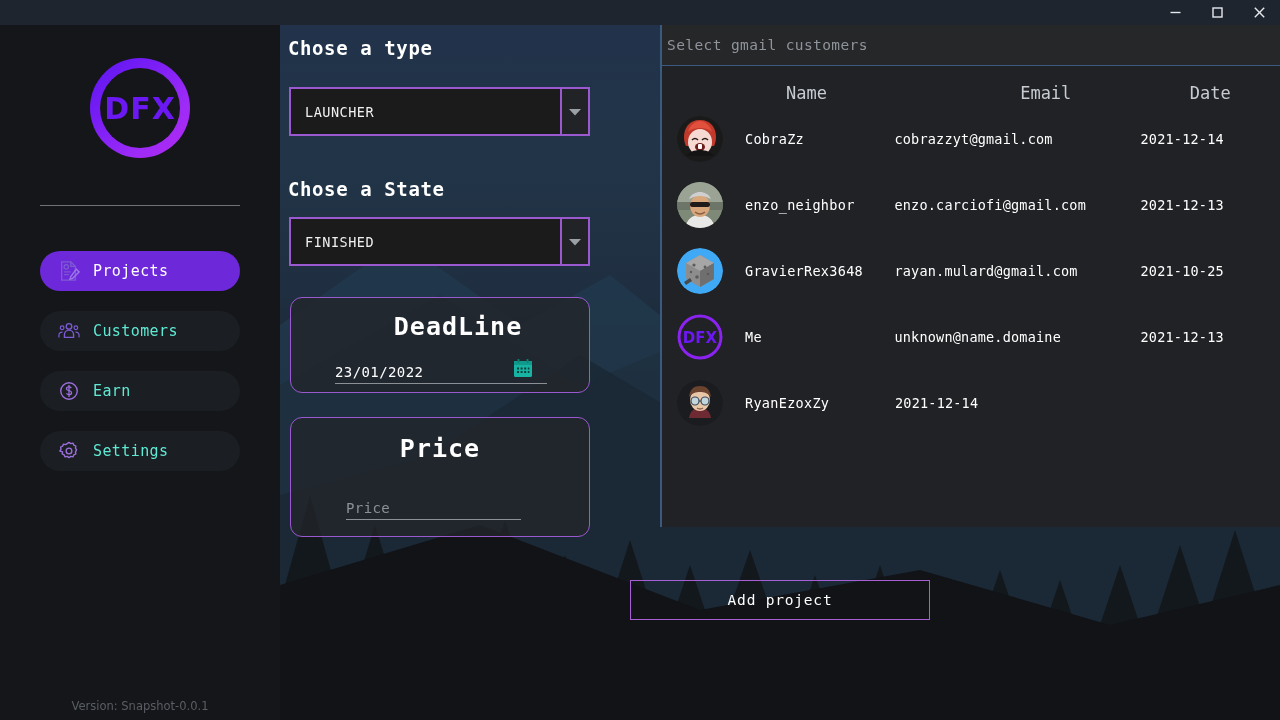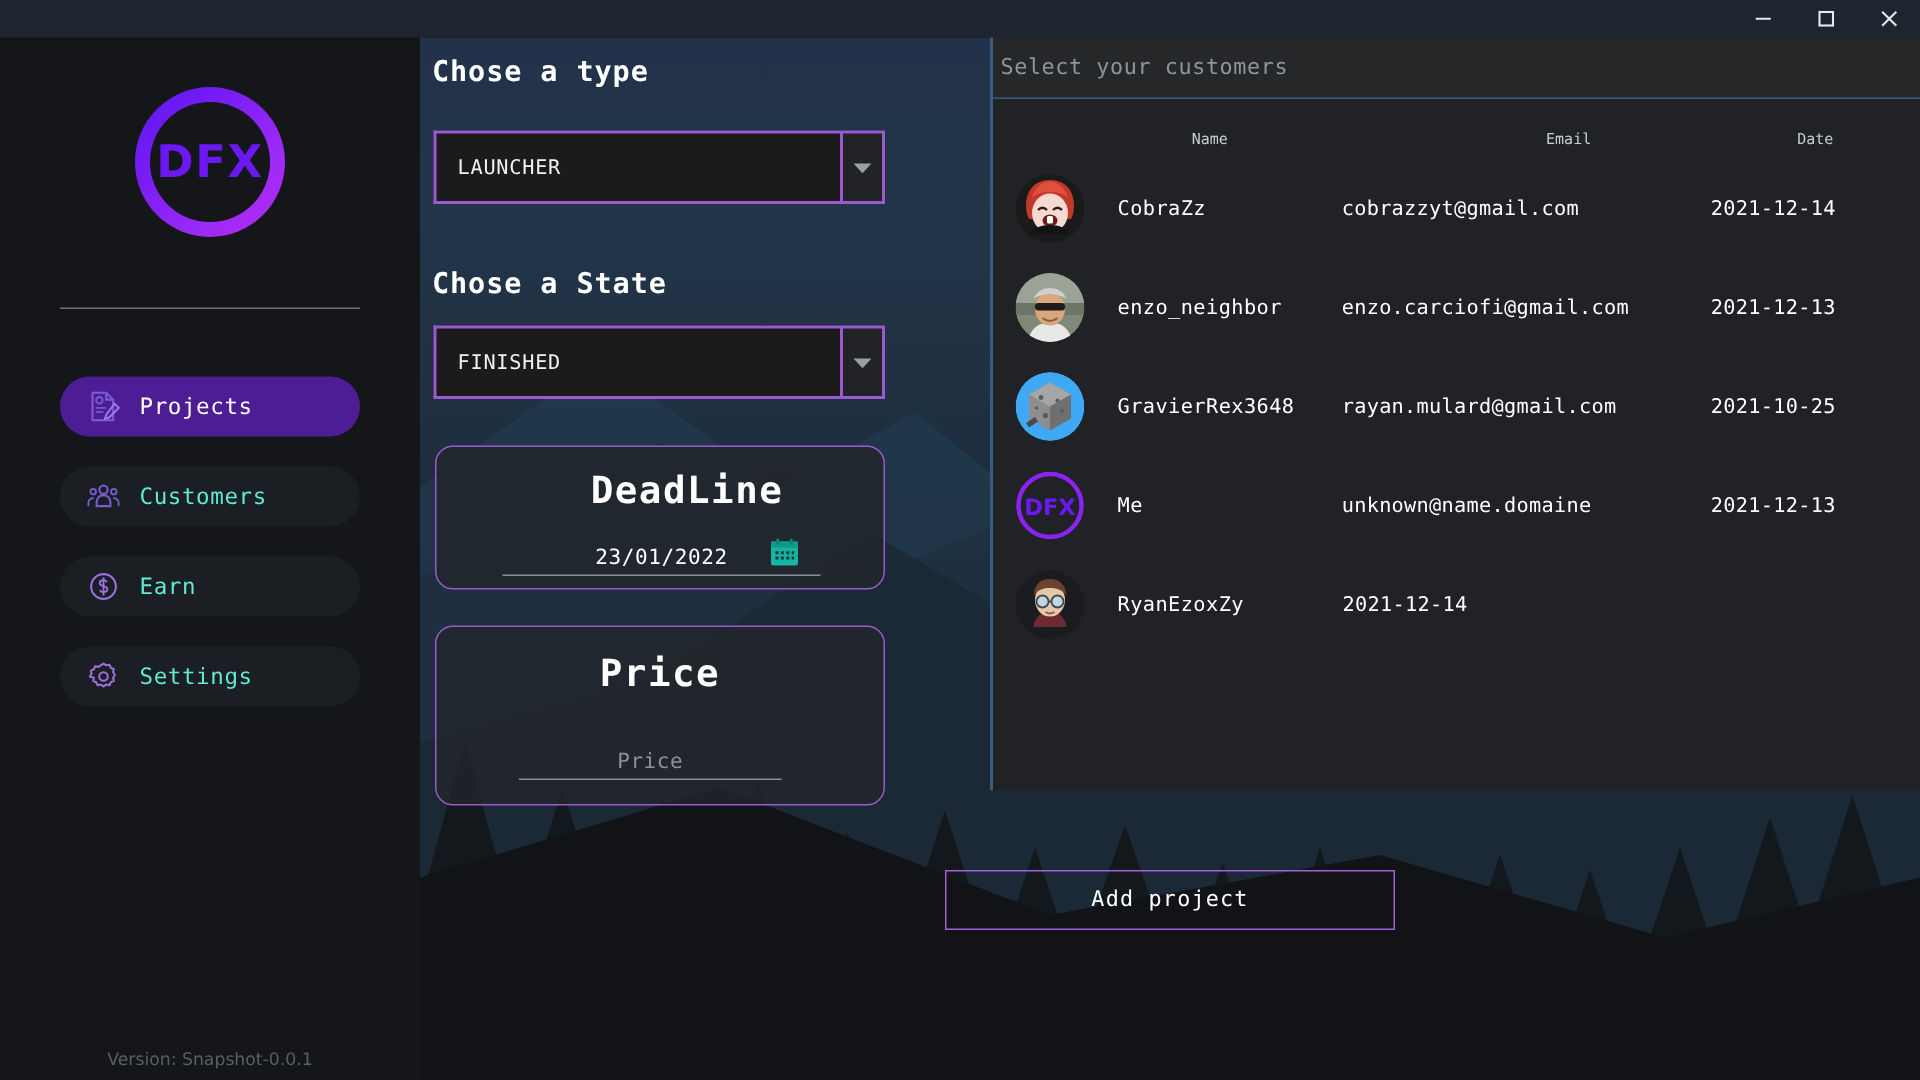--- a/index.html
+++ b/index.html
@@ -46,21 +46,21 @@
   .divider {
     position: absolute; top: 180px; left: 40px; width: 200px; height: 1px;
     background: #6f7277;
   }
   .nav { position: absolute; top: 226px; left: 40px; width: 200px; }
   .nav-item {
     height: 40px; margin-bottom: 20px; border-radius: 20px;
     background: #1b1e22; display: flex; align-items: center; padding-left: 18px;
     gap: 13px;
   }
-  .nav-item.active { background: #4c1d95; }
+  .nav-item.active { background: #6d28d9; }
   .nav-label { font-size: 15px; color: #5eead4; letter-spacing: 0.4px; }
   .nav-item.active .nav-label { color: #ffffff; }
   .nav-icon { width: 22px; height: 22px; display: block; flex: 0 0 22px; }
 
   .version {
     position: absolute; bottom: 7px; left: 0; width: 280px; text-align: center;
     font-family: "DejaVu Sans", sans-serif; font-size: 11.5px; color: #5a5e64;
   }
 
   
@@ -92,39 +92,39 @@
   }
   .card {
     border: 1px solid #9b59d0; border-radius: 12px; background: rgba(34,37,42,0.80);
     position: relative;
   }
   .card-title {
     text-align: center; font-size: 25px; font-weight: bold; color: #ffffff; letter-spacing: 1px;
   }
   .underline-field {
     position: absolute; border-bottom: 1px solid #8b9096;
-    display: flex; align-items: flex-end; justify-content: center;
+    display: flex; align-items: flex-end; justify-content: flex-start;
   }
   .field-text { font-size: 14px; color: #ffffff; padding-bottom: 3px; letter-spacing: 0.4px; }
   .field-text.placeholder { color: #8d9197; }
 
   
   .customers {
     position: absolute; top: 25px; left: 660px; width: 620px; height: 502px;
     background: #212225; z-index: 30; border-left: 2px solid #3b5a80;
   }
   .customers-header {
     height: 41px; display: flex; align-items: center; padding-left: 5px;
     border-bottom: 1px solid #3b5a80; background: #262729;
   }
   .customers-header span { font-size: 14.5px; color: #8f949b; letter-spacing: 0.4px; }
   .cust-cols {
     display: flex; height: 40px; align-items: center; padding-top: 14px;
   }
-  .col-h { font-size: 10px; color: #c7ccd3; text-align: center; }
+  .col-h { font-size: 17px; color: #c7ccd3; text-align: center; }
   .col-name { width: 290px; }
   .col-email { width: 190px; }
   .col-date { width: 140px; }
   .cust-row { display: flex; align-items: center; height: 66px; }
   .avatar {
     width: 46px; height: 46px; border-radius: 50%; margin-left: 15px; margin-right: 22px;
     overflow: hidden; flex: 0 0 46px; position: relative;
   }
   .avatar svg { display: block; }
   .cname { width: 150px; font-size: 13.5px; color: #ffffff; letter-spacing: 0.3px; }
@@ -304,21 +304,21 @@
       <div class="underline-field" style="left:55px; top:78px; width:175px; height:24px;">
         <span class="field-text placeholder">Price</span>
       </div>
     </div>
 
   </div>
 
   <div class="customers">
 
     <div class="customers-header">
-      <span>Select your customers</span>
+      <span>Select gmail customers</span>
     </div>
 
     <div class="cust-cols">
       <div class="col-h col-name">Name</div>
       <div class="col-h col-email">Email</div>
       <div class="col-h col-date">Date</div>
     </div>
 
     <div class="cust-row">
       <div class="avatar">

